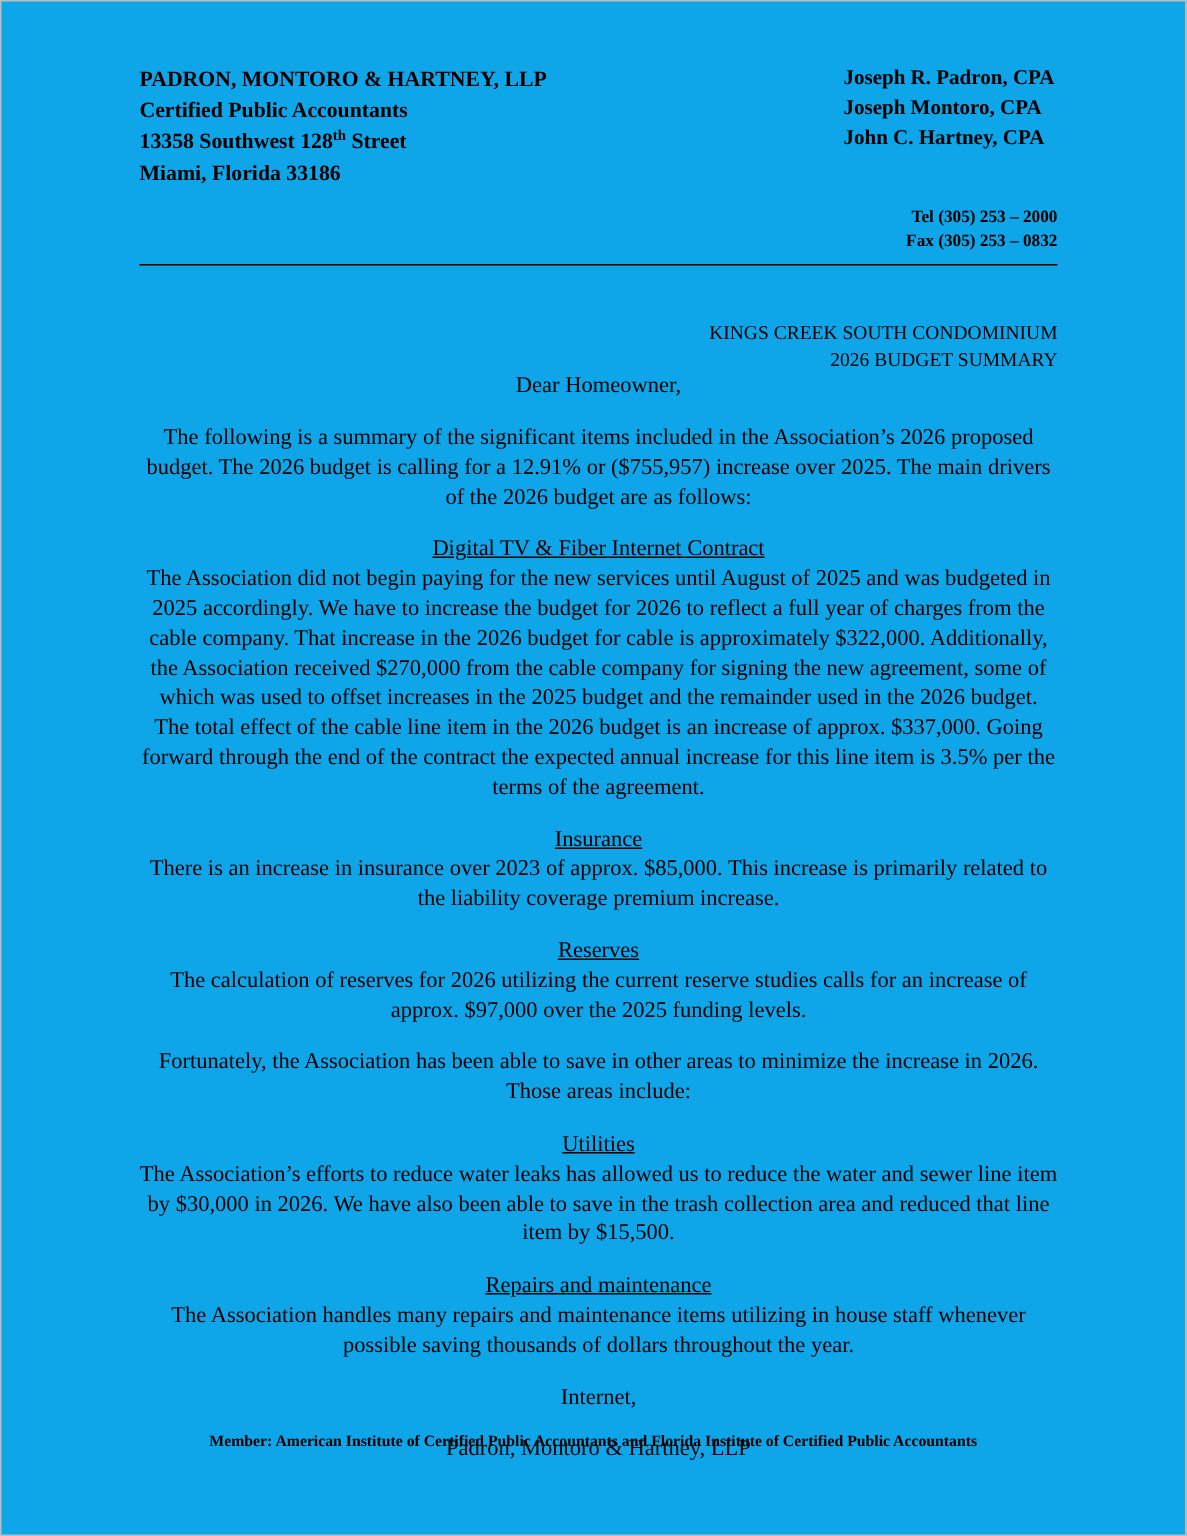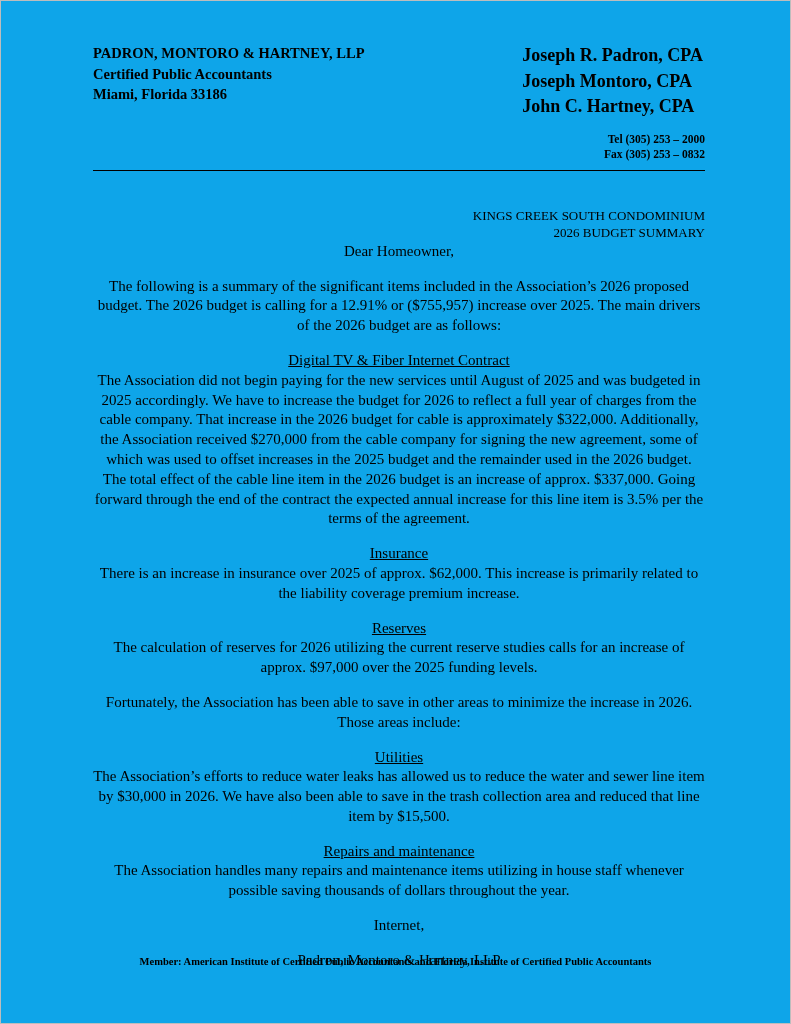--- a/index.html
+++ b/index.html
@@ -36,21 +36,21 @@
     font-weight: bold;
     font-size: 14.5px;
     line-height: 1.42;
     color: #000;
   }
   .firm-block div {
     white-space: nowrap;
   }
   .partners-block {
     font-weight: bold;
-    font-size: 18px;
+    font-size: 14px;
     line-height: 1.42;
     text-align: left;
     color: #000;
     padding-right: 2px;
   }
   sup {
     font-size: 0.68em;
     vertical-align: super;
   }
   .contact-block {
@@ -114,20 +114,23 @@
 </head>
 <body>
 
 <div class="page">
   <div class="content">
 
     <div class="letterhead">
       <div class="firm-block">
         <div>PADRON, MONTORO &amp; HARTNEY, LLP</div>
         <div>Certified Public Accountants</div>
+        <div>
+          <span>13358 Southwest 128</span><sup>th</sup><span> Street</span>
+        </div>
         <div>Miami, Florida 33186</div>
       </div>
       <div class="partners-block">
         <div>Joseph R. Padron, CPA</div>
         <div>Joseph Montoro, CPA</div>
         <div>John C. Hartney, CPA</div>
       </div>
     </div>
 
     <div class="contact-block">
@@ -146,21 +149,21 @@
       <p class="para salutation">Dear Homeowner,</p>
       <div class="gap"></div>
       <p class="para">The following is a summary of the significant items included in the Association’s 2026 proposed budget. The 2026 budget is calling for a 12.91% or ($755,957) increase over 2025. The main drivers of the 2026 budget are as follows:</p>
 
       <div class="gap"></div>
       <p class="para section-heading">Digital TV &amp; Fiber Internet Contract</p>
       <p class="para">The Association did not begin paying for the new services until August of 2025 and was budgeted in 2025 accordingly. We have to increase the budget for 2026 to reflect a full year of charges from the cable company. That increase in the 2026 budget for cable is approximately $322,000. Additionally, the Association received $270,000 from the cable company for signing the new agreement, some of which was used to offset increases in the 2025 budget and the remainder used in the 2026 budget. The total effect of the cable line item in the 2026 budget is an increase of approx. $337,000. Going forward through the end of the contract the expected annual increase for this line item is 3.5% per the terms of the agreement.</p>
 
       <div class="gap"></div>
       <p class="para section-heading">Insurance</p>
-      <p class="para">There is an increase in insurance over 2025 of approx. $62,000. This increase is primarily related to the liability coverage premium increase.</p>
+      <p class="para">There is an increase in insurance over 2023 of approx. $85,000. This increase is primarily related to the liability coverage premium increase.</p>
 
       <div class="gap"></div>
       <p class="para section-heading">Reserves</p>
       <p class="para">The calculation of reserves for 2026 utilizing the current reserve studies calls for an increase of approx. $97,000 over the 2025 funding levels.</p>
 
       <div class="gap"></div>
       <p class="para">Fortunately, the Association has been able to save in other areas to minimize the increase in 2026. Those areas include:</p>
 
       <div class="gap"></div>
       <p class="para section-heading">Utilities</p>

